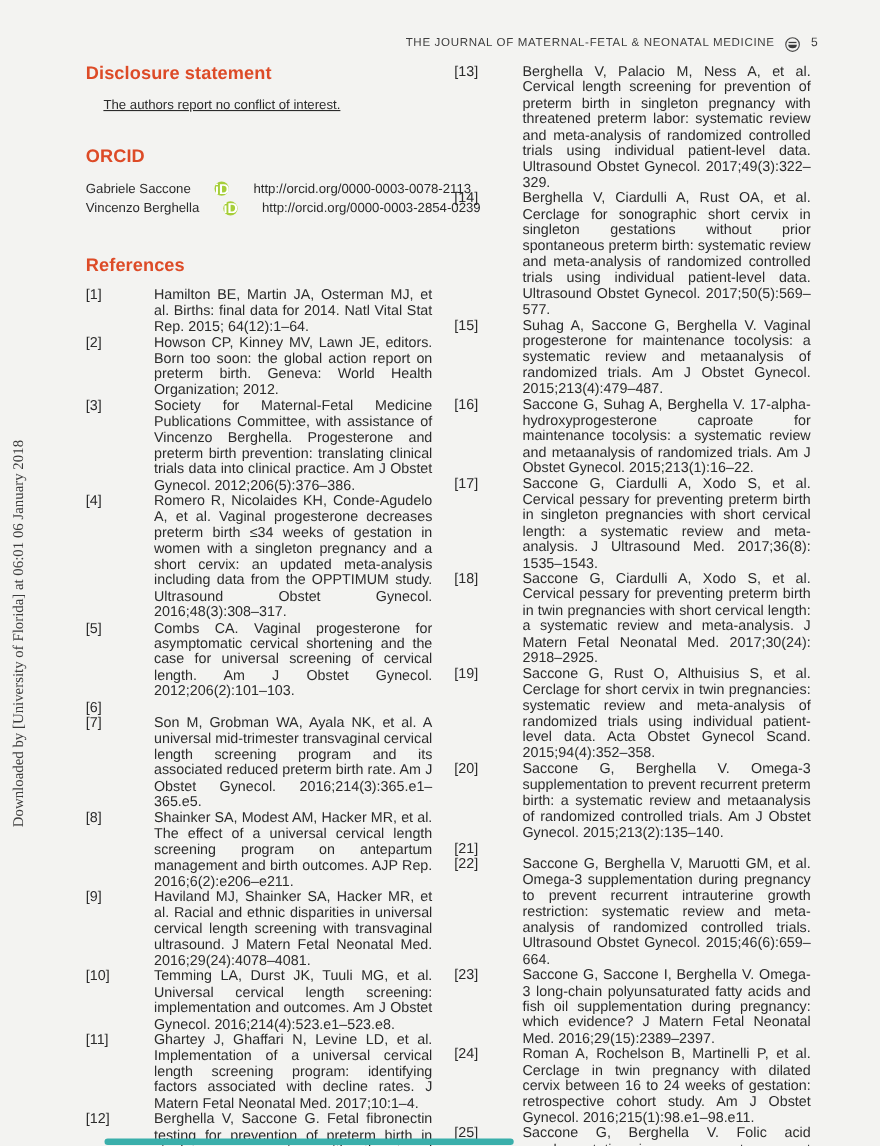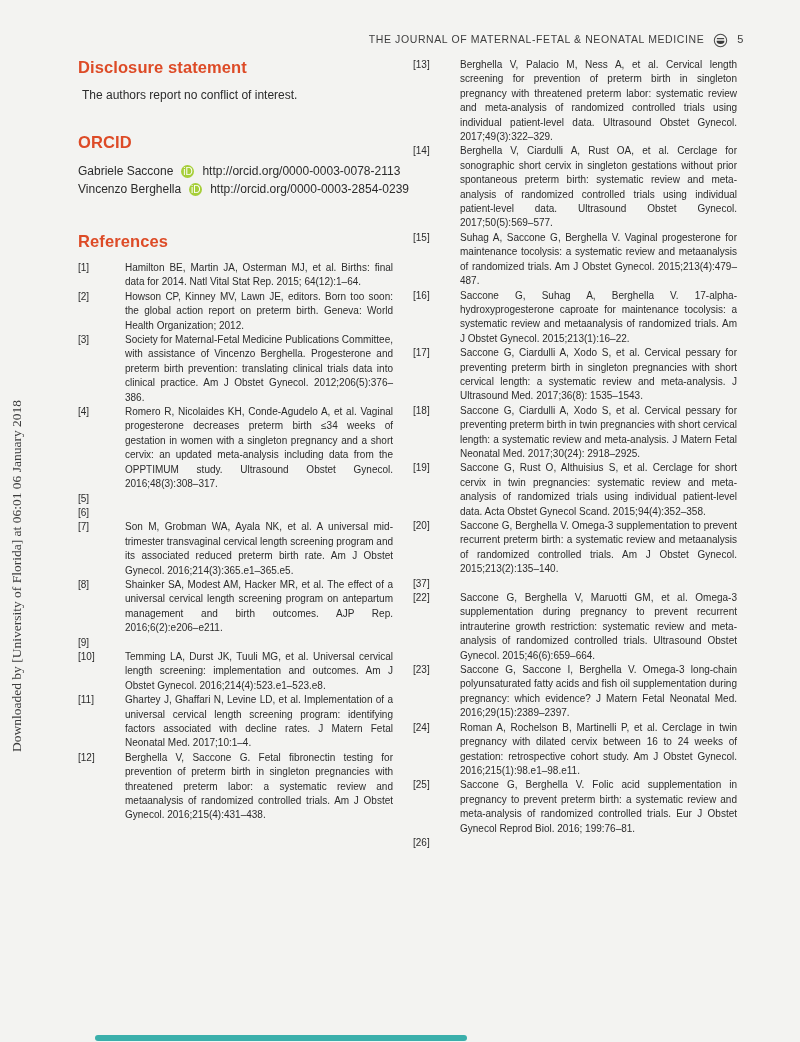--- a/index.html
+++ b/index.html
@@ -28,30 +28,30 @@
   .content{
     position:absolute;left:78px;top:58px;
     display:flex;gap:20px;justify-content:space-between;
   }
   .col-left{width:315px;}
   .col-right{width:324px;}
   h2.sec{
     font-size:16.5px;font-weight:700;color:#dd4b27;
     margin:0 0 10px 0;letter-spacing:.1px;
   }
-  .disclosure-body{font-size:12px;line-height:16px;margin:0 0 30px 4px;}
+  .disclosure-body{font-size:12px;line-height:16px;margin:0 0 30px 16px;text-decoration:underline;}
   .orcid-block{margin:0 0 34px 0;}
-  .orcid-entry{font-size:12px;line-height:18px;display:flex;align-items:center;gap:8px;white-space:nowrap;}
+  .orcid-entry{font-size:12px;line-height:18px;display:flex;align-items:center;gap:22px;white-space:nowrap;}
   .orcid-badge{
     display:inline-block;width:13px;height:13px;border-radius:50%;
-    background:#a6ce39;color:#fff;font-size:10px;font-weight:400;
+    background:#a6ce39;color:#fff;font-size:13px;font-weight:700;
     text-align:center;line-height:13px;flex:0 0 13px;
   }
   .refs-title{margin-top:4px;margin-bottom:13px;}
-  .ref-item{display:flex;font-size:10px;line-height:14.4px;}
+  .ref-item{display:flex;font-size:13px;line-height:14.4px;gap:15px;}
   .ref-label{flex:0 0 30px;margin-right:17px;text-align:left;}
   .ref-text{flex:1;text-align:justify;}
   
   .bottom-bar{
     position:absolute;left:95px;bottom:1px;width:372px;height:6px;
     background:#3aafab;border-radius:3px;
   }
 </style>
 </head>
 <body>
@@ -103,34 +103,36 @@
         <div class="ref-item">
           <span class="ref-label">[3]</span>
           <div class="ref-text">Society for Maternal-Fetal Medicine Publications Committee, with assistance of Vincenzo Berghella. Progesterone and preterm birth prevention: translating clinical trials data into clinical practice. Am J Obstet Gynecol. 2012;206(5):376–386.</div>
         </div>
         <div class="ref-item">
           <span class="ref-label">[4]</span>
           <div class="ref-text">Romero R, Nicolaides KH, Conde-Agudelo A, et al. Vaginal progesterone decreases preterm birth ≤34 weeks of gestation in women with a singleton pregnancy and a short cervix: an updated meta-analysis including data from the OPPTIMUM study. Ultrasound Obstet Gynecol. 2016;48(3):308–317.</div>
         </div>
         <div class="ref-item">
           <span class="ref-label">[5]</span>
+          <div class="ref-text">Combs CA. Vaginal progesterone for asymptomatic cervical shortening and the case for universal screening of cervical length. Am J Obstet Gynecol. 2012;206(2):101–103.</div>
         </div>
         <div class="ref-item">
           <span class="ref-label">[6]</span>
         </div>
         <div class="ref-item">
           <span class="ref-label">[7]</span>
           <div class="ref-text">Son M, Grobman WA, Ayala NK, et al. A universal mid-trimester transvaginal cervical length screening program and its associated reduced preterm birth rate. Am J Obstet Gynecol. 2016;214(3):365.e1–365.e5.</div>
         </div>
         <div class="ref-item">
           <span class="ref-label">[8]</span>
           <div class="ref-text">Shainker SA, Modest AM, Hacker MR, et al. The effect of a universal cervical length screening program on antepartum management and birth outcomes. AJP Rep. 2016;6(2):e206–e211.</div>
         </div>
         <div class="ref-item">
           <span class="ref-label">[9]</span>
+          <div class="ref-text">Haviland MJ, Shainker SA, Hacker MR, et al. Racial and ethnic disparities in universal cervical length screening with transvaginal ultrasound. J Matern Fetal Neonatal Med. 2016;29(24):4078–4081.</div>
         </div>
         <div class="ref-item">
           <span class="ref-label">[10]</span>
           <div class="ref-text">Temming LA, Durst JK, Tuuli MG, et al. Universal cervical length screening: implementation and outcomes. Am J Obstet Gynecol. 2016;214(4):523.e1–523.e8.</div>
         </div>
         <div class="ref-item">
           <span class="ref-label">[11]</span>
           <div class="ref-text">Ghartey J, Ghaffari N, Levine LD, et al. Implementation of a universal cervical length screening program: identifying factors associated with decline rates. J Matern Fetal Neonatal Med. 2017;10:1–4.</div>
         </div>
         <div class="ref-item">
@@ -168,21 +170,21 @@
         </div>
         <div class="ref-item">
           <span class="ref-label">[19]</span>
           <div class="ref-text">Saccone G, Rust O, Althuisius S, et al. Cerclage for short cervix in twin pregnancies: systematic review and meta-analysis of randomized trials using individual patient-level data. Acta Obstet Gynecol Scand. 2015;94(4):352–358.</div>
         </div>
         <div class="ref-item">
           <span class="ref-label">[20]</span>
           <div class="ref-text">Saccone G, Berghella V. Omega-3 supplementation to prevent recurrent preterm birth: a systematic review and metaanalysis of randomized controlled trials. Am J Obstet Gynecol. 2015;213(2):135–140.</div>
         </div>
         <div class="ref-item">
-          <span class="ref-label">[37]</span>
+          <span class="ref-label">[21]</span>
         </div>
         <div class="ref-item">
           <span class="ref-label">[22]</span>
           <div class="ref-text">Saccone G, Berghella V, Maruotti GM, et al. Omega-3 supplementation during pregnancy to prevent recurrent intrauterine growth restriction: systematic review and meta-analysis of randomized controlled trials. Ultrasound Obstet Gynecol. 2015;46(6):659–664.</div>
         </div>
         <div class="ref-item">
           <span class="ref-label">[23]</span>
           <div class="ref-text">Saccone G, Saccone I, Berghella V. Omega-3 long-chain polyunsaturated fatty acids and fish oil supplementation during pregnancy: which evidence? J Matern Fetal Neonatal Med. 2016;29(15):2389–2397.</div>
         </div>
         <div class="ref-item">

